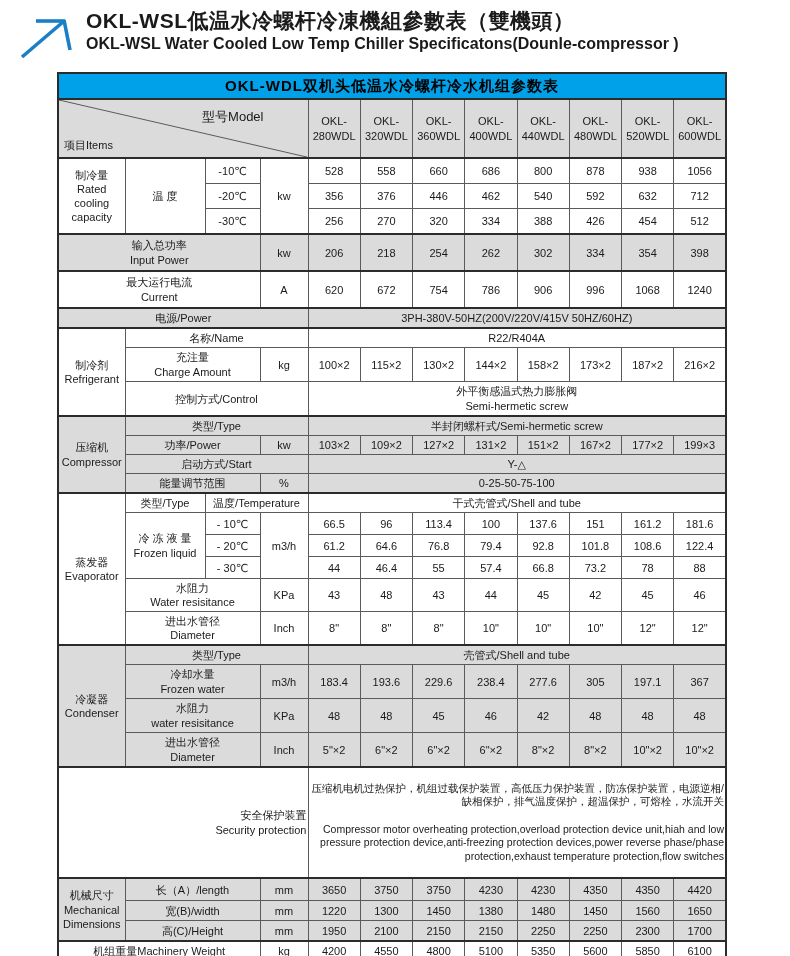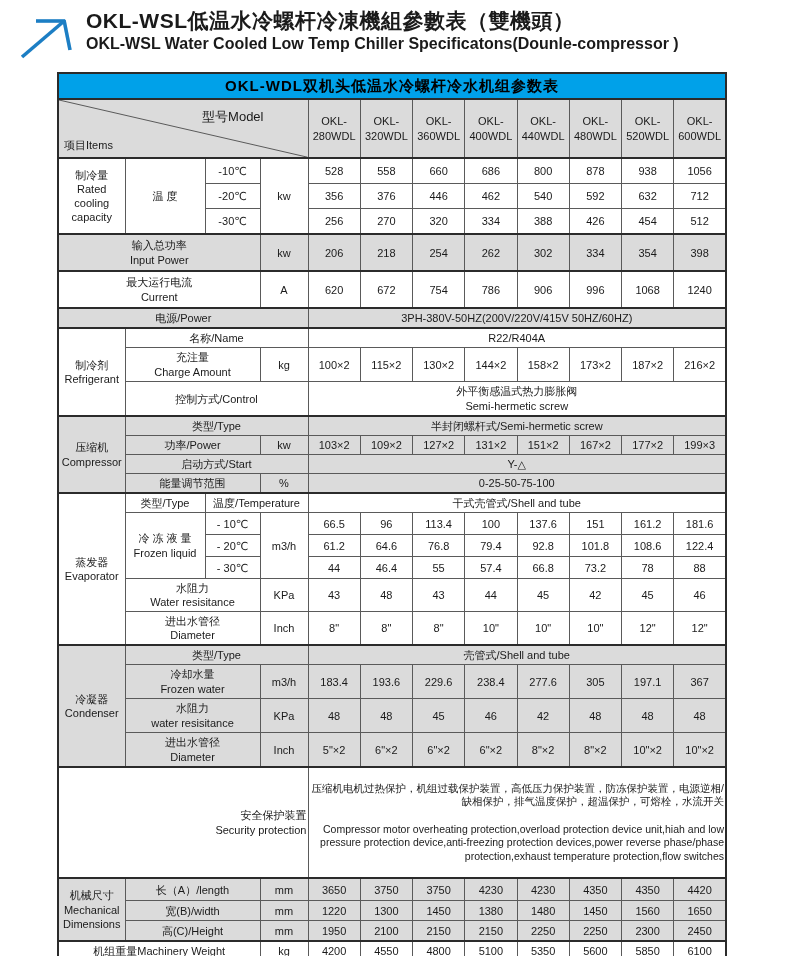--- a/index.html
+++ b/index.html
@@ -387,21 +387,21 @@
   <tr class="h19 gray">
     <td colspan="2">高(C)/Height</td>
     <td>mm</td>
   <td class="v">1950</td>
         <td class="v">2100</td>
         <td class="v">2150</td>
         <td class="v">2150</td>
         <td class="v">2250</td>
         <td class="v">2250</td>
         <td class="v">2300</td>
-        <td class="v">2450</td>
+        <td class="v">1700</td>
       </tr>
 
   <tr class="h18 white sec">
     <td colspan="3">机组重量Machinery Weight</td>
     <td>kg</td>
   <td class="v">4200</td>
         <td class="v">4550</td>
         <td class="v">4800</td>
         <td class="v">5100</td>
         <td class="v">5350</td>

